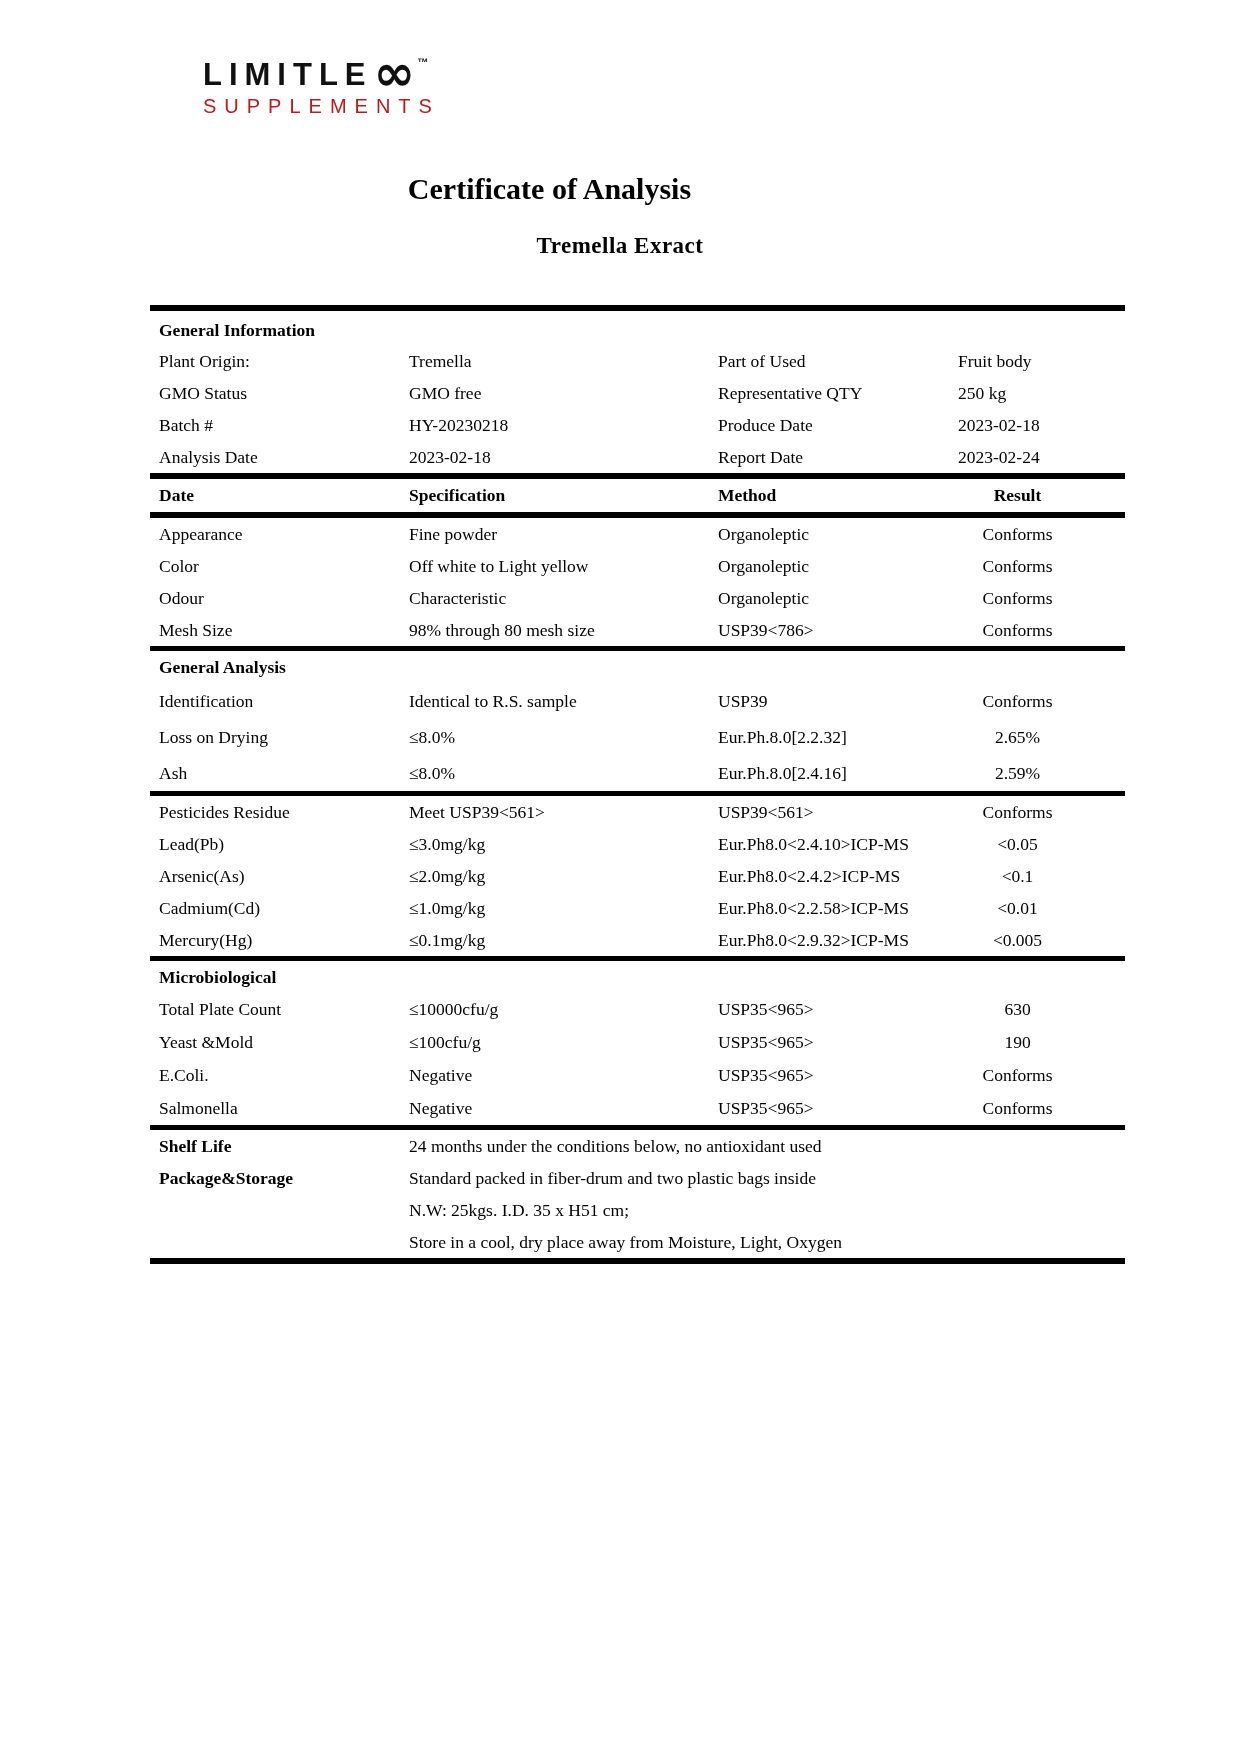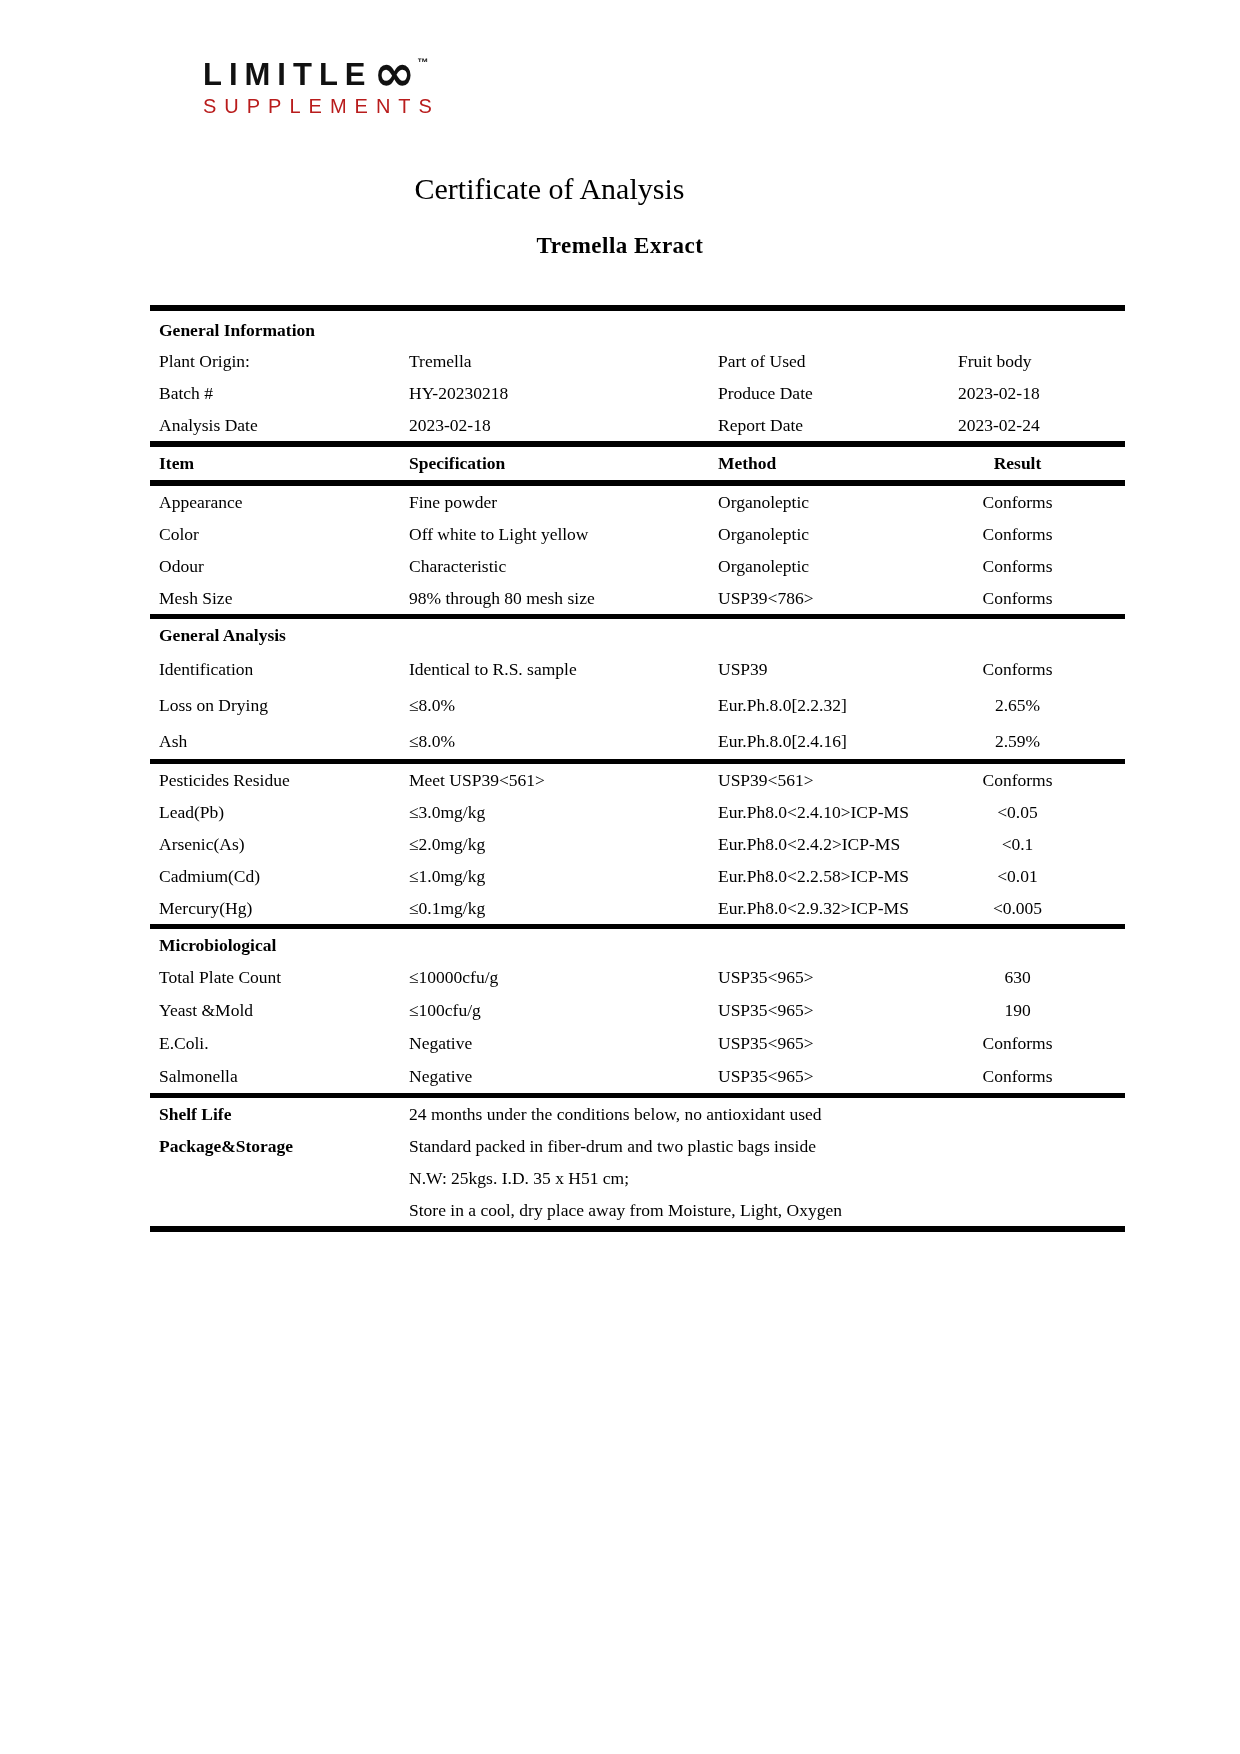--- a/index.html
+++ b/index.html
@@ -14,21 +14,21 @@
   .logo { position:absolute; left:203px; top:58px; font-family:"Liberation Sans", sans-serif; }
   .logo-line1 { display:flex; align-items:flex-start; }
   .logo-brand { font-size:31px; font-weight:700; letter-spacing:7px; color:#111; line-height:34px; }
   .logo-inf { font-family:"DejaVu Sans", sans-serif; font-size:50px; font-weight:700;
               line-height:30px; letter-spacing:0; color:#111; margin-left:1px; }
   .logo-tm { font-size:11px; font-weight:700; color:#111; position:relative; top:-2px; margin-left:2px; }
   .logo-sub { font-size:20px; letter-spacing:8px; margin-top:3px; font-weight:400; }
 
   
   .doc-title { position:absolute; top:172px; left:0; width:1099px; text-align:center;
-               font-size:30px; font-weight:400; }
+               font-size:30px; font-weight:700; }
   .doc-product { position:absolute; top:233px; left:0; width:1240px; text-align:center;
                  font-size:23px; font-weight:700; letter-spacing:0.5px; }
 
   
   .coa { position:absolute; left:150px; top:305px; width:975px; font-size:17.5px; }
   .rule { height:5px; background:#000; }
   .rule.thick { height:6px; }
 
   .row { display:grid; min-height:32px; align-items:center; }
   .gi-row, .t-row, .h-row { grid-template-columns:259px 309px 240px 1fr; }
@@ -63,37 +63,43 @@
 
   <div class="sec-head gi-head">General Information</div>
   <div id="gi-rows">
       <div class="row gi-row">
         <div class="c1">Plant Origin:</div>
         <div>Tremella</div>
         <div>Part of Used</div>
         <div>Fruit body</div>
       </div>
       <div class="row gi-row">
+        <div class="c1">GMO Status</div>
+        <div>GMO free</div>
+        <div>Representative QTY</div>
+        <div>250 kg</div>
+      </div>
+      <div class="row gi-row">
         <div class="c1">Batch #</div>
         <div>HY-20230218</div>
         <div>Produce Date</div>
         <div>2023-02-18</div>
       </div>
       <div class="row gi-row">
         <div class="c1">Analysis Date</div>
         <div>2023-02-18</div>
         <div>Report Date</div>
         <div>2023-02-24</div>
       </div>
     </div>
 
   <div class="rule thick"></div>
 
   <div class="row h-row">
-    <div class="c1">Item</div>
+    <div class="c1">Date</div>
     <div>Specification</div>
     <div>Method</div>
     <div class="c4c">Result</div>
   </div>
 
   <div class="rule thick"></div>
 
   <div id="table-sections">
       <div class="section pp">
         <div class="row t-row">

